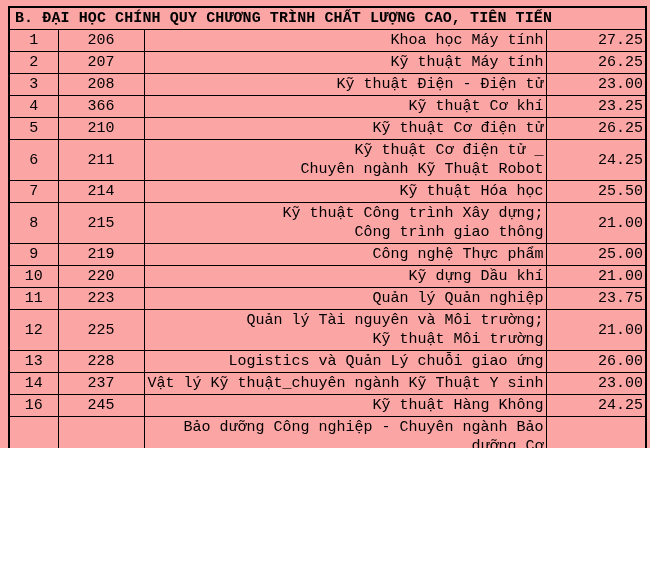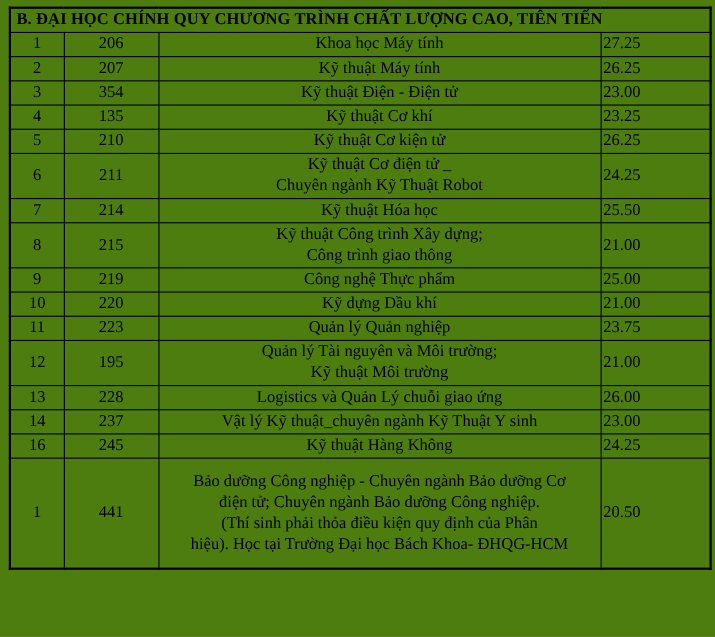--- a/index.html
+++ b/index.html
@@ -4,23 +4,24 @@
 <style>
   html, body {
     margin: 0;
     padding: 0;
     background: #ffffff;
     font-family: "Liberation Serif", "DejaVu Serif", serif;
   }
   .page {
     position: relative;
     width: 650px;
-    height: 579px;
-    background: #4d7c0f;
+    height: 448px;
+    background: #fca5a5;
     overflow: hidden;
+    font-family: Liberation Mono, monospace;
   }
   table.score-table {
     position: absolute;
     left: 8px;
     top: 6px;
     width: 637px;
     border-collapse: collapse;
     table-layout: fixed;
     border: 2px solid #000000;
   }
@@ -37,26 +38,26 @@
     font-weight: bold;
     text-align: left;
     padding: 1px 5px;
     font-size: 15px;
     letter-spacing: 0.1px;
   }
   td.no-cell, td.code-cell {
     text-align: center;
   }
   td.name-cell {
-    text-align: center;
+    text-align: right;
     padding-left: 6px;
     white-space: pre-line;
   }
   td.score-cell {
-    text-align: left;
+    text-align: right;
   }
   tr.section-c-row td {
     height: 97px;
   }
 </style>
 </head>
 <body>
 
 <div class="page">
   <table class="score-table">
@@ -77,34 +78,34 @@
           <td class="score-cell">27.25</td>
         </tr>
         <tr>
           <td class="no-cell">2</td>
           <td class="code-cell">207</td>
           <td class="name-cell">Kỹ thuật Máy tính</td>
           <td class="score-cell">26.25</td>
         </tr>
         <tr>
           <td class="no-cell">3</td>
-          <td class="code-cell">354</td>
+          <td class="code-cell">208</td>
           <td class="name-cell">Kỹ thuật Điện - Điện tử</td>
           <td class="score-cell">23.00</td>
         </tr>
         <tr>
           <td class="no-cell">4</td>
-          <td class="code-cell">135</td>
+          <td class="code-cell">366</td>
           <td class="name-cell">Kỹ thuật Cơ khí</td>
           <td class="score-cell">23.25</td>
         </tr>
         <tr>
           <td class="no-cell">5</td>
           <td class="code-cell">210</td>
-          <td class="name-cell">Kỹ thuật Cơ kiện tử</td>
+          <td class="name-cell">Kỹ thuật Cơ điện tử</td>
           <td class="score-cell">26.25</td>
         </tr>
         <tr>
           <td class="no-cell">6</td>
           <td class="code-cell">211</td>
           <td class="name-cell">Kỹ thuật Cơ điện tử _
 Chuyên ngành Kỹ Thuật Robot</td>
           <td class="score-cell">24.25</td>
         </tr>
         <tr>
@@ -133,21 +134,21 @@
           <td class="score-cell">21.00</td>
         </tr>
         <tr>
           <td class="no-cell">11</td>
           <td class="code-cell">223</td>
           <td class="name-cell">Quản lý Quản nghiệp</td>
           <td class="score-cell">23.75</td>
         </tr>
         <tr>
           <td class="no-cell">12</td>
-          <td class="code-cell">195</td>
+          <td class="code-cell">225</td>
           <td class="name-cell">Quản lý Tài nguyên và Môi trường;
 Kỹ thuật Môi trường</td>
           <td class="score-cell">21.00</td>
         </tr>
         <tr>
           <td class="no-cell">13</td>
           <td class="code-cell">228</td>
           <td class="name-cell">Logistics và Quản Lý chuỗi giao ứng</td>
           <td class="score-cell">26.00</td>
         </tr>

